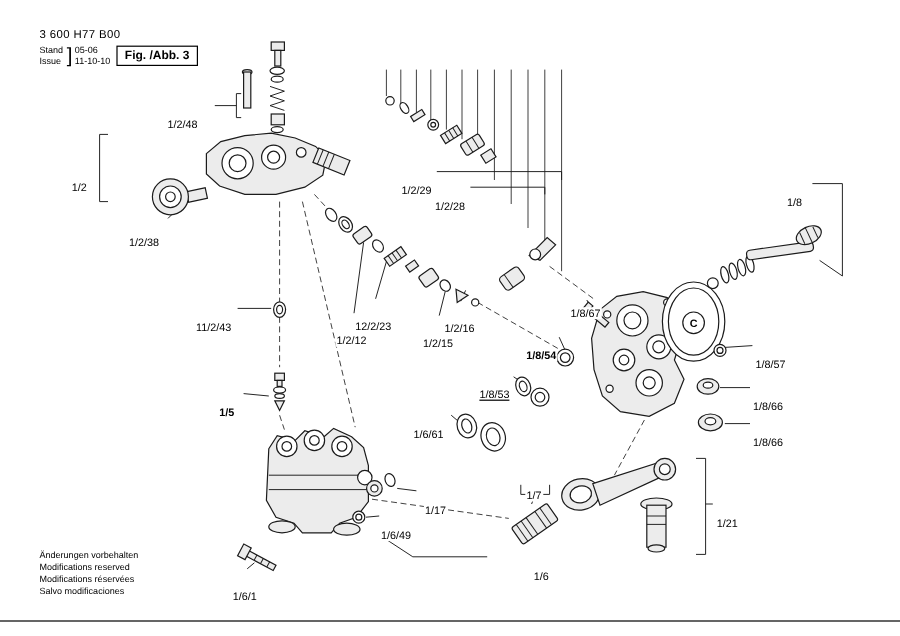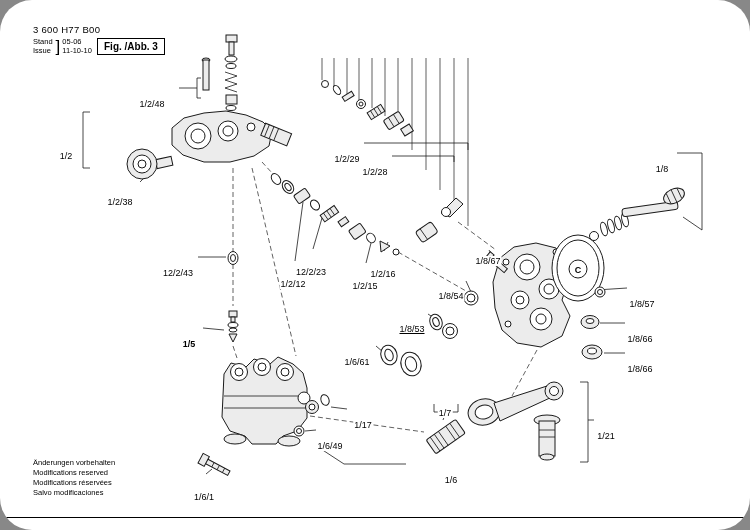--- a/index.html
+++ b/index.html
@@ -1,18 +1,18 @@
 <!DOCTYPE html>
 <html><head>
 <meta charset="utf-8">
 <style>
   html,body{margin:0;padding:0;background:#888;}
   #page{
     position:relative;width:750px;height:530px;background:#fff;overflow:hidden;
-    font-family:"Liberation Sans", sans-serif;color:#000;margin:0 auto;border-radius:32px;
+    font-family:"Liberation Sans", sans-serif;color:#000;margin:0 auto;
   }
   
   .header{position:absolute;left:33px;top:24px;}
   .part-number{font-size:9.5px;letter-spacing:0.3px;}
   .stand-issue{display:flex;align-items:center;margin-top:2px;}
   .si-labels div,.si-values div{font-size:7.5px;line-height:9px;}
   .si-bracket{font-size:17px;line-height:17px;margin:0 2px 0 3px;font-weight:400;}
   .fig-box{
     position:absolute;left:97px;top:38px;border:1.5px solid #000;
     padding:2px 6px;font-size:10px;font-weight:bold;background:#fff;
@@ -342,36 +342,36 @@
       <line class="ln" x1="443" y1="428" x2="443" y2="445"></line>
       <line class="ln" x1="452" y1="428" x2="452" y2="445"></line>
       <line class="ln" x1="457" y1="428" x2="457" y2="445"></line>
     </g>
   </svg>
 
   <div id="callout-layer">
       <div class="callout" style="left: 152px; top: 88px;">1/2/48</div>
       <div class="callout" style="left: 66px; top: 140px;">1/2</div>
       <div class="callout" style="left: 120px; top: 186px;">1/2/38</div>
-      <div class="callout" style="left: 178px; top: 257px;">12/2/43</div>
+      <div class="callout" style="left: 178px; top: 257px;">11/2/43</div>
       <div class="callout" style="left: 347px; top: 143px;">1/2/29</div>
       <div class="callout" style="left: 375px; top: 156px;">1/2/28</div>
       <div class="callout" style="left: 311px; top: 256px;">12/2/23</div>
       <div class="callout" style="left: 293px; top: 268px;">1/2/12</div>
       <div class="callout" style="left: 383px; top: 258px;">1/2/16</div>
       <div class="callout" style="left: 365px; top: 270px;">1/2/15</div>
       <div class="callout" style="left: 189px; top: 328px; font-weight: bold;">1/5</div>
       <div class="callout" style="left: 357px; top: 346px;">1/6/61</div>
       <div class="callout" style="left: 363px; top: 409px;">1/17</div>
       <div class="callout" style="left: 330px; top: 430px;">1/6/49</div>
       <div class="callout" style="left: 421px; top: 464px; margin-left: 30px;">1/6</div>
       <div class="callout" style="left: 204px; top: 481px;">1/6/1</div>
       <div class="callout" style="left: 662px; top: 153px;">1/8</div>
       <div class="callout" style="left: 488px; top: 245px;">1/8/67</div>
-      <div class="callout" style="left: 451px; top: 280px;">1/8/54</div>
+      <div class="callout" style="left: 451px; top: 280px; font-weight: bold;">1/8/54</div>
       <div class="callout" style="left: 412px; top: 313px; text-decoration: underline;">1/8/53</div>
       <div class="callout" style="left: 642px; top: 288px;">1/8/57</div>
       <div class="callout" style="left: 640px; top: 323px;">1/8/66</div>
       <div class="callout" style="left: 640px; top: 353px;">1/8/66</div>
       <div class="callout" style="left: 445px; top: 397px;">1/7</div>
       <div class="callout" style="left: 606px; top: 420px;">1/21</div>
     </div>
 
   <div class="footer">
     <div>Änderungen vorbehalten</div>

